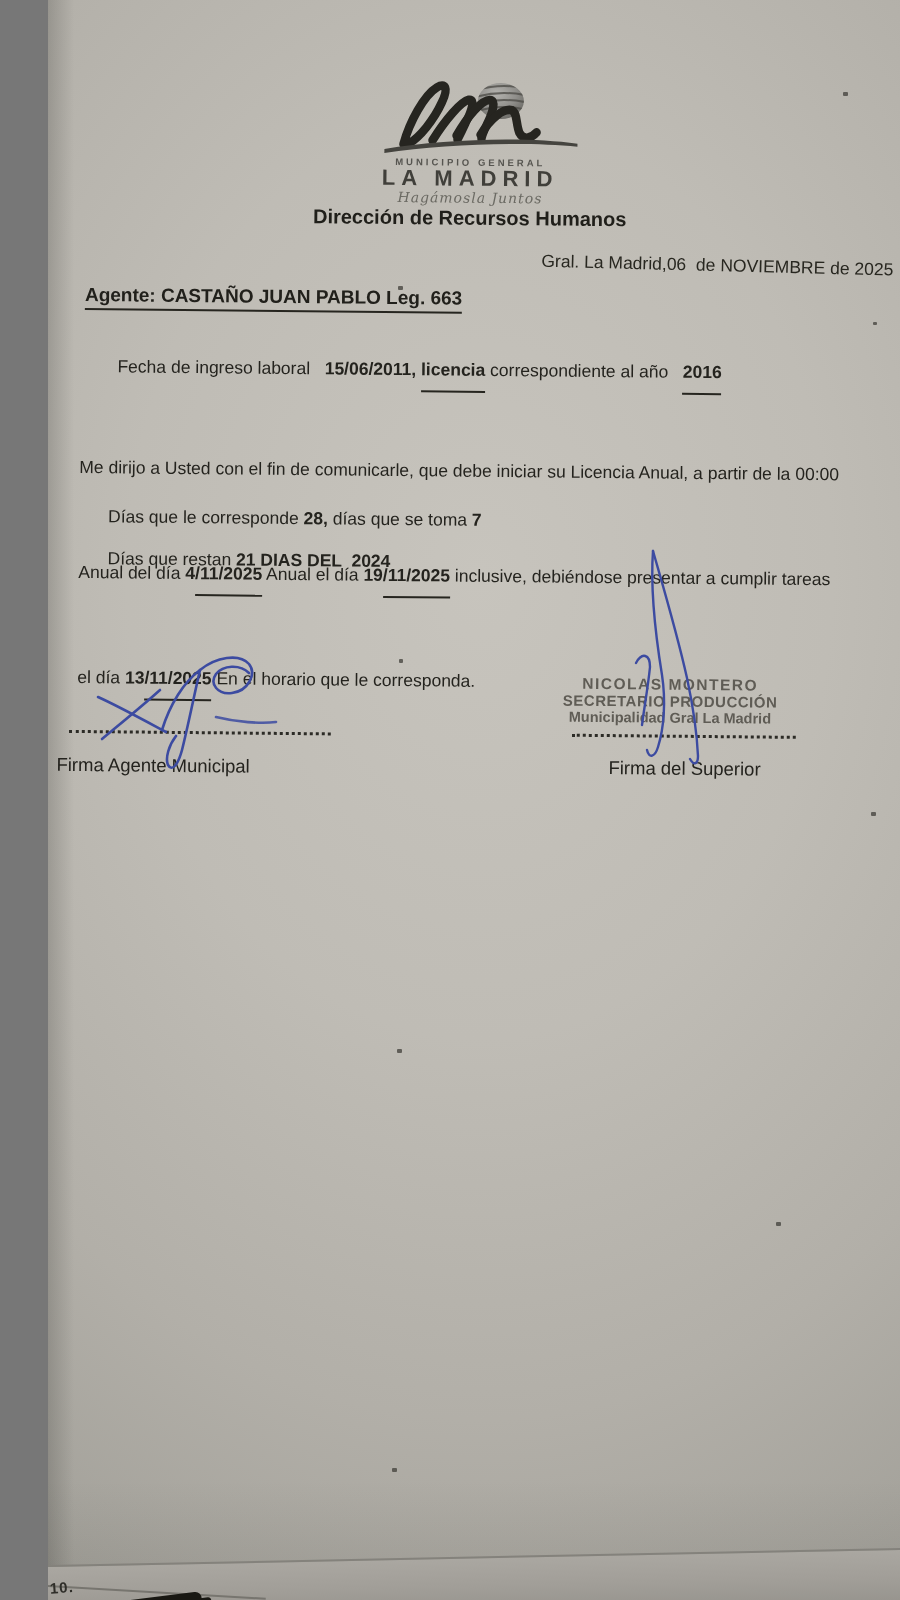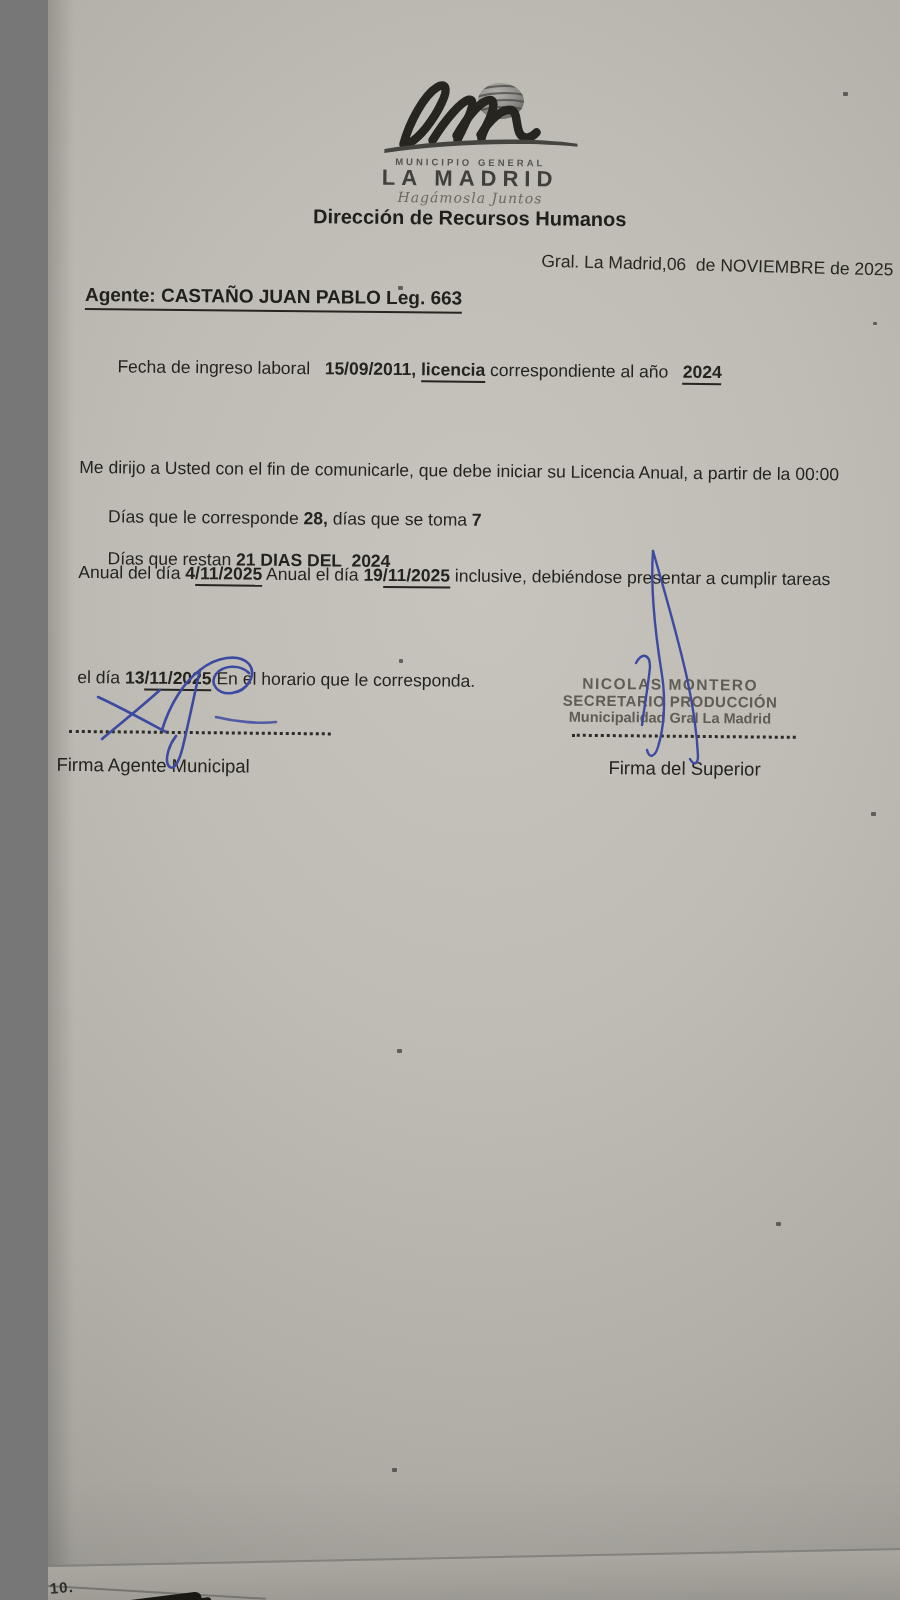--- a/index.html
+++ b/index.html
@@ -10,21 +10,21 @@
       linear-gradient(90deg, rgba(50,50,46,.22) 0px, rgba(50,50,46,0) 26px),
       linear-gradient(270deg, rgba(50,50,46,.14) 0px, rgba(50,50,46,0) 30px),
       linear-gradient(0deg, rgba(50,50,46,.10) 0px, rgba(50,50,46,0) 120px),
       radial-gradient(ellipse 115% 85% at 48% 36%, #c7c4bd 0%, #bfbcb5 34%, #b2afa8 62%, #a2a099 84%, #95938d 100%);
     margin-left: 48px;
   }
   .content{position:absolute;inset:0;transform:rotate(0.55deg);transform-origin:450px 400px;}
   .abs{position:absolute;}
   .pre{white-space:pre-wrap;}
   b,.b{font-weight:700;}
-  .u{border-bottom:2px solid #26251f;padding-bottom:1px;}
+  .u{border-bottom:2px solid #26251f;padding-bottom:11px;}
   
   .org-small{left:0;top:157px;width:840px;text-align:center;font-size:9.5px;font-weight:700;
     letter-spacing:3px;color:#565550;}
   .org-large{left:0;top:166px;width:840px;text-align:center;font-size:22px;font-weight:600;
     letter-spacing:6px;color:#403f3a;}
   .tagline{left:0;top:190px;width:840px;text-align:center;font-size:14px;font-style:italic;
     font-family:"DejaVu Serif",serif;color:#6b6a63;letter-spacing:1px;}
   .department{left:0;top:207px;width:840px;text-align:center;font-size:20px;font-weight:700;color:#201f1a;}
   
   .dateline{right:56px;top:253px;font-size:17.5px;transform:rotate(0.9deg);color:#282720;}
@@ -100,21 +100,21 @@
     <div class="abs org-large">LA MADRID</div>
     <div class="abs tagline">Hagámosla Juntos</div>
 
     <div class="abs department">Dirección de Recursos Humanos</div>
 
     <div class="abs dateline pre">Gral. La Madrid,06  de NOVIEMBRE de 2025</div>
 
     <div class="abs agent pre">Agente: CASTAÑO JUAN PABLO Leg. 663</div>
 
     <div class="abs ingreso pre">
-      <span>Fecha de ingreso laboral   </span><b>15/09/2011,</b><span> </span><b class="u">licencia</b><span> correspondiente al año   </span><b class="u">2024</b>
+      <span>Fecha de ingreso laboral   </span><b>15/06/2011,</b><span> </span><b class="u">licencia</b><span> correspondiente al año   </span><b class="u">2016</b>
     </div>
 
     <div class="abs para pre">
       <div>Me dirijo a Usted con el fin de comunicarle, que debe iniciar su Licencia Anual, a partir de la 00:00</div>
       <div><span>Anual del día </span><b>4</b><b class="u">/11/2025</b><span> Anual el día </span><b>19</b><b class="u">/11/2025</b><span> inclusive, debiéndose presentar a cumplir tareas</span></div>
       <div><span>el día </span><b>13</b><b class="u">/11/2025</b><span> En el horario que le corresponda.</span></div>
     </div>
 
     <div class="abs dias1 pre">
       <span>Días que le corresponde </span><b>28,</b><span> días que se toma </span><b>7</b>

